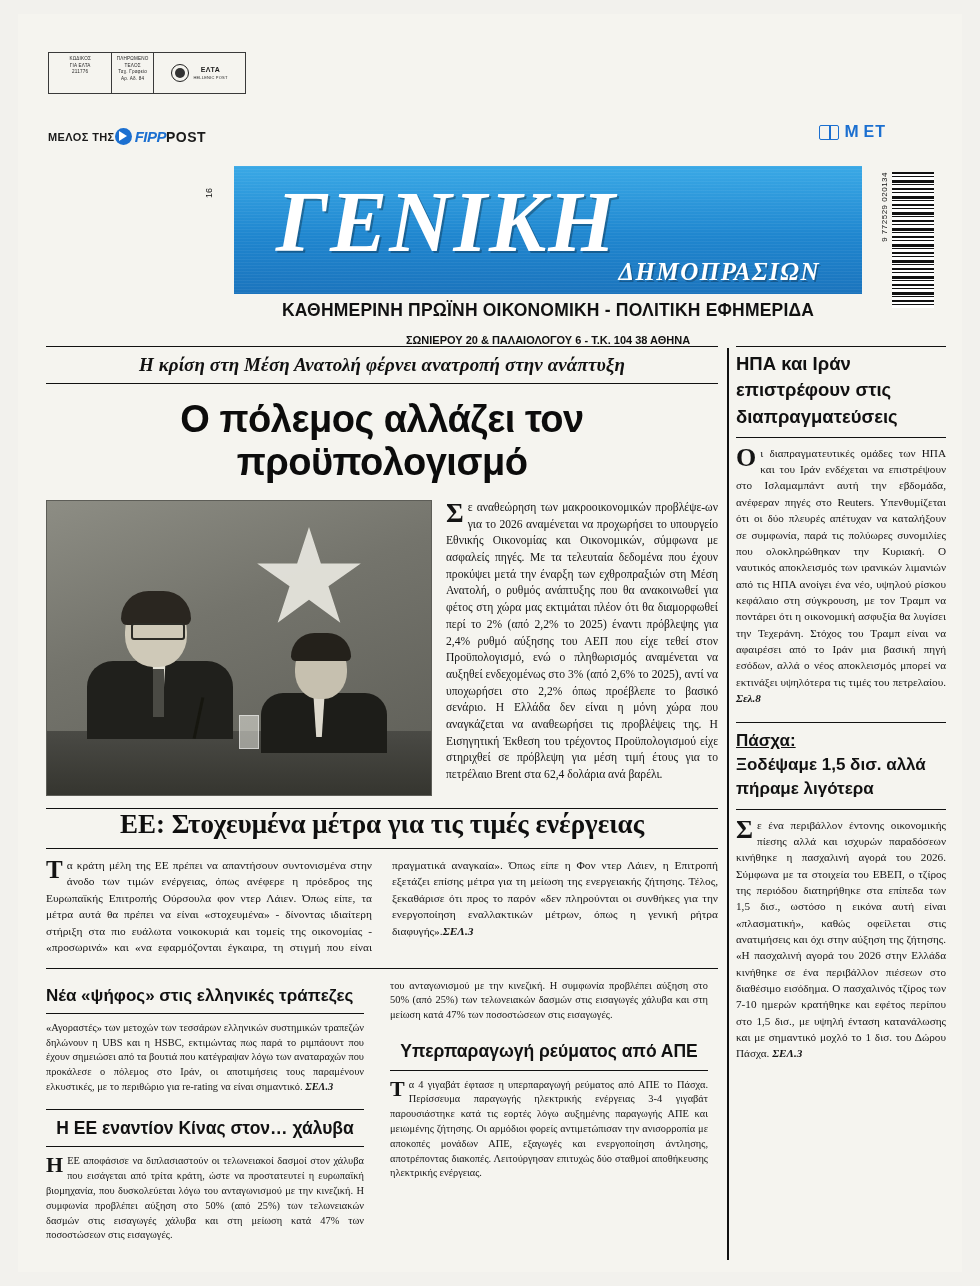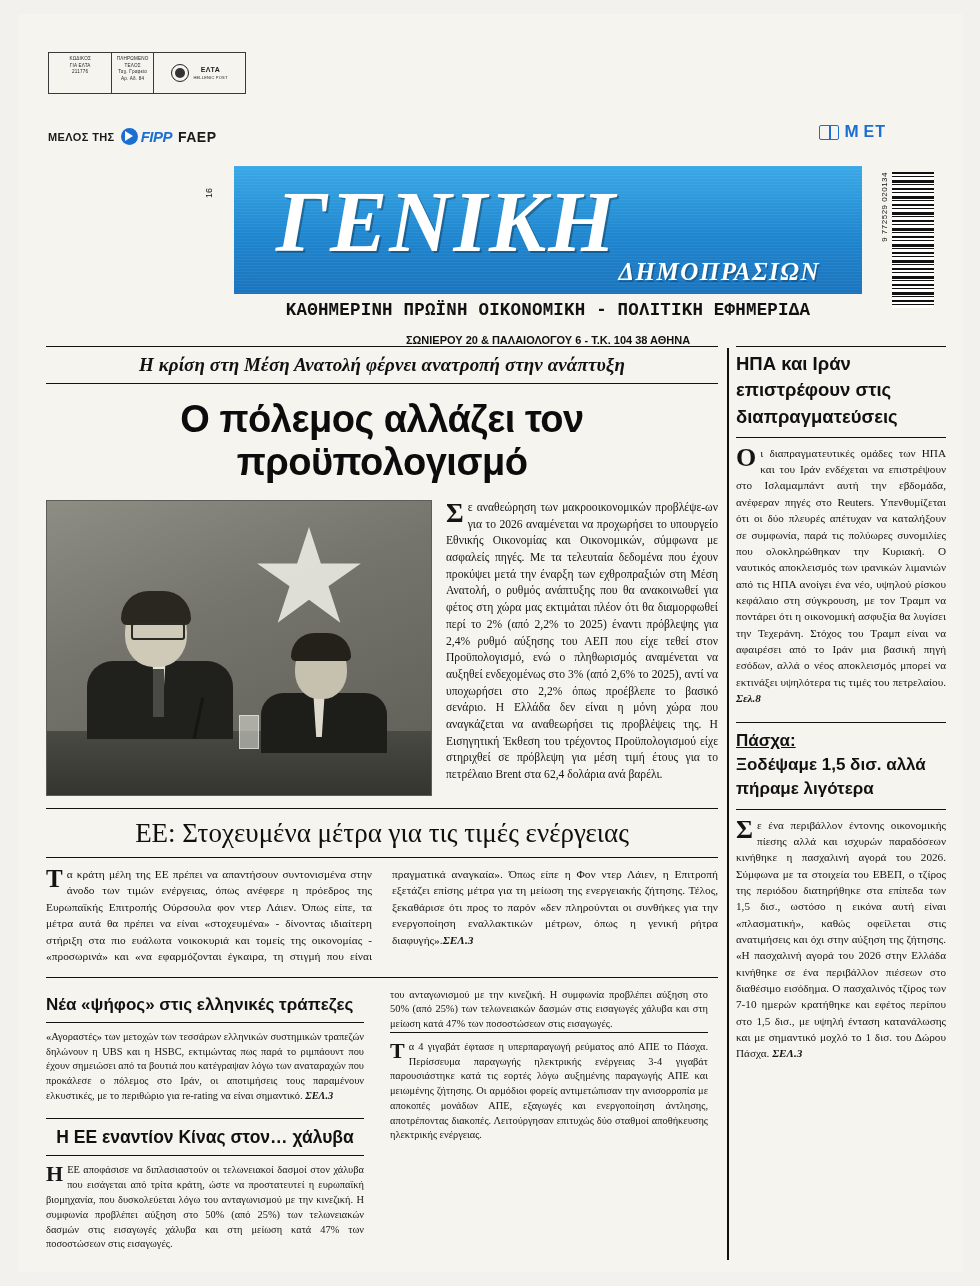--- a/index.html
+++ b/index.html
@@ -80,21 +80,20 @@
     position: absolute;
     left: 14px;
     top: 88px;
     font-family: "Liberation Sans", sans-serif;
     font-size: 11px;
     font-weight: bold;
     color: #1a1a1a;
     letter-spacing: .4px;
     display: flex;
     align-items: center;
-    gap: 6px;
   }
   .fipp-badge {
     display: inline-flex;
     align-items: center;
     gap: 3px;
   }
   .fipp-circle {
     width: 17px; height: 17px;
     border-radius: 50%;
     background: #1b6fd0;
@@ -198,21 +197,21 @@
     font-size: 25px;
     color: #fff;
     letter-spacing: 1.5px;
     text-shadow: 1.5px 1.5px 0 rgba(0,0,0,.25);
   }
   .mast-strap {
     position: absolute;
     left: 200px; top: 142px;
     width: 628px;
     text-align: center;
-    font-family: Liberation Mono, monospace;
+    font-family: Liberation Sans, sans-serif;
     font-weight: bold;
     font-size: 17.5px;
     color: #111;
     letter-spacing: .2px;
   }
   .mast-addr {
     position: absolute;
     left: 200px; top: 176px;
     width: 628px;
     text-align: center;
@@ -405,25 +404,25 @@
     float: left;
     font-size: 27px;
     line-height: 23px;
     font-weight: bold;
     padding: 2px 4px 0 0;
     font-family: "Liberation Serif", serif;
   }
 
   .sec-title {
     font-family: "Liberation Serif", serif;
-    font-weight: normal;
+    font-weight: bold;
     font-size: 27px;
     text-align: center;
     color: #0f0f0f;
-    margin: 9px 0 8px 0;
+    margin: 0 0 8px 0;
   }
   .two-col {
     column-count: 2;
     column-gap: 20px;
     font-size: 11.4px;
     line-height: 1.44;
     text-align: justify;
     color: #141414;
   }
   .two-col .dropcap {
@@ -535,21 +534,21 @@
           </span>
         </div>
       </div>
 
       <div class="member-line">
         <span>ΜΕΛΟΣ ΤΗΣ</span>
         <span class="fipp-badge">
           <span class="fipp-circle"></span>
           <span class="fipp-text">FIPP</span>
         </span>
-        <span class="faep-text">FAEP</span>
+        <span class="faep-text">POST</span>
       </div>
 
       <div class="met-logo">
         <span class="met-book"></span>
         <span class="met-m">M</span>
         <span class="met-et">ET</span>
       </div>
     </div>
 
     <div class="masthead">
@@ -625,20 +624,21 @@
             <div class="body-sm">
               <span class="dropcap">Η</span><span>ΕΕ αποφάσισε να διπλασιαστούν οι τελωνειακοί δασμοί στον χάλυβα που εισάγεται από τρίτα κράτη, ώστε να προστατευτεί η ευρωπαϊκή βιομηχανία, που δυσκολεύεται λόγω του ανταγωνισμού με την κινεζική. Η συμφωνία προβλέπει αύξηση στο 50% (από 25%) των τελωνειακών δασμών στις εισαγωγές χάλυβα και στη μείωση κατά 47% των ποσοστώσεων στις εισαγωγές.</span>
             </div>
           </div>
 
           <div class="sub-right">
             <div class="body-sm" style="margin-top:2px;">
               
               <span>του ανταγωνισμού με την κινεζική. Η συμφωνία προβλέπει αύξηση στο 50% (από 25%) των τελωνειακών δασμών στις εισαγωγές χάλυβα και στη μείωση κατά 47% των ποσοστώσεων στις εισαγωγές.</span>
             </div>
+            <div class="sub-title center" style="margin-top:18px;">Υπερπαραγωγή ρεύματος από ΑΠΕ</div>
             <div class="hline-thin" style="margin-bottom:7px;"></div>
             <div class="body-sm">
               <span class="dropcap">Τ</span><span>α 4 γιγαβάτ έφτασε η υπερπαραγωγή ρεύματος από ΑΠΕ το Πάσχα. Περίσσευμα παραγωγής ηλεκτρικής ενέργειας 3-4 γιγαβάτ παρουσιάστηκε κατά τις εορτές λόγω αυξημένης παραγωγής ΑΠΕ και μειωμένης ζήτησης. Οι αρμόδιοι φορείς αντιμετώπισαν την ανισορροπία με αποκοπές μονάδων ΑΠΕ, εξαγωγές και ενεργοποίηση άντλησης, αποτρέποντας διακοπές. Λειτούργησαν επιτυχώς δύο σταθμοί αποθήκευσης ηλεκτρικής ενέργειας.</span>
             </div>
           </div>
         </div>
       </div>
 
       <div class="right-col">
         <div class="box-rule"></div>

